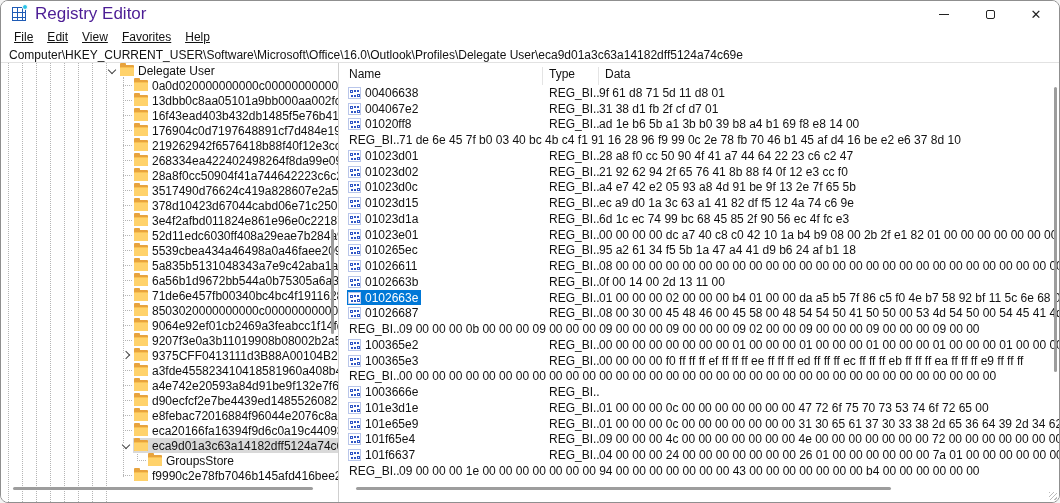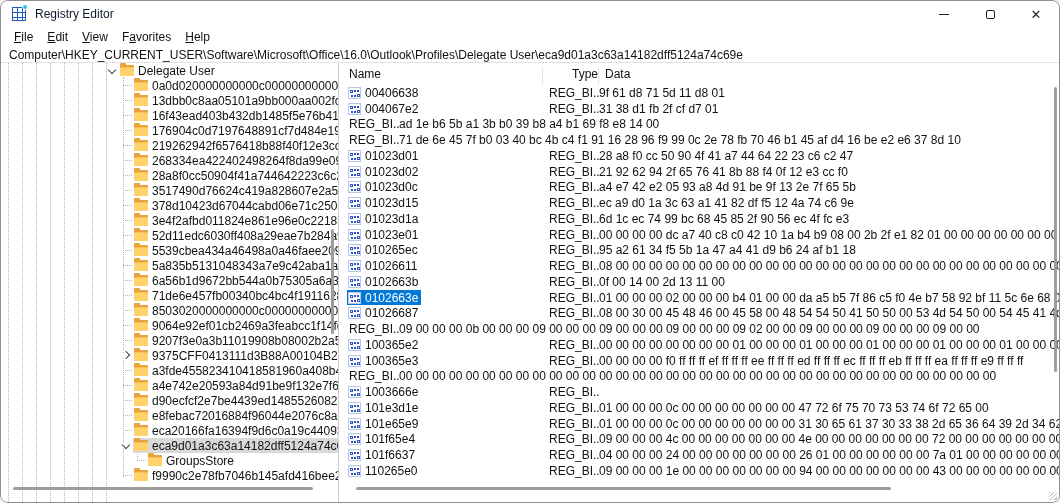--- a/index.html
+++ b/index.html
@@ -9,29 +9,29 @@
     border:1px solid #8f8f8f; border-radius:8px; overflow:hidden;
     font-size:12px; color:#000;
   }
   
   .titlebar{ height:26px; display:flex; align-items:center; background:#fff; }
   .app-icon{ width:16px; height:16px; margin:0 8px 0 10px; position:relative; flex:0 0 auto; }
   .app-icon .grid{ position:absolute; inset:1px; border:1px solid #1f5bb5; }
   .app-icon .grid::before{ content:""; position:absolute; left:0; right:0; top:4px; height:1px; background:#1f5bb5; box-shadow:0 5px 0 #1f5bb5; }
   .app-icon .grid::after{ content:""; position:absolute; top:0; bottom:0; left:4px; width:1px; background:#1f5bb5; box-shadow:5px 0 0 #1f5bb5; }
   .app-icon .dot{ position:absolute; right:-1px; top:-2px; width:6px; height:6px; background:#28c3e8; border-radius:50%; border:1px solid #fff; }
-  .title-text{ font-size:12px; color:#0f172a; }
+  .title-text{ font-size:17px; color:#4c1d95; }
   .win-controls{ margin-left:auto; display:flex; height:100%; }
   .win-btn{ width:46px; height:100%; display:flex; align-items:center; justify-content:center; color:#222; }
   .glyph-min{ width:10px; height:1px; background:#222; }
   .glyph-max{ width:9px; height:9px; border:1px solid #222; border-radius:2px; }
   .glyph-close{ font-size:13px; line-height:1; font-family:"DejaVu Sans", sans-serif; }
   
   .menubar{ height:20px; display:flex; align-items:center; padding-left:6px; background:#fff; }
-  .menu-item{ padding:2px 7px; color:#111; }
+  .menu-item{ padding:2px 7px; color:#111;text-decoration:underline; }
   .menu-item .u{ text-decoration:underline; }
   
   .addressbar{ height:16px; display:flex; align-items:center; padding-left:8px;
     background:#fff; border-bottom:1px solid #e2e2e2; color:#111; white-space:nowrap; overflow:hidden; }
   
   .main{ position:absolute; top:62px; left:0; right:0; bottom:0; display:flex; }
   .tree-panel{ position:relative; width:338px; height:100%; border-right:1px solid #cfcfcf; overflow:hidden; background:#fff; }
   .gap{ width:4px; background:#fff; }
   .list-panel{ position:relative; flex:1; height:100%; overflow:hidden; background:#fff; }
   
@@ -48,21 +48,21 @@
   .node.sel{ background:#d9d9d9; }
   .folder{ position:relative; width:14px; height:11px; flex:0 0 auto; }
   .folder .back{ position:absolute; inset:0; background:#e8a33d; border-radius:1px; }
   .folder .back::before{ content:""; position:absolute; left:0; top:-2px; width:6px; height:3px; background:#e8a33d; border-radius:1px 1px 0 0; }
   .folder .front{ position:absolute; left:0; right:0; top:2px; bottom:0; background:#ffd26b; border-radius:1px; border-top:1px solid #f9c14f; }
   .tlabel{ color:#111; }
   
   .list-header{ display:flex; height:22px; align-items:flex-end; color:#111; }
   .hcell{ padding:0 0 4px 6px; }
   .h-name{ width:200px; border-right:1px solid #e4e4e4; }
-  .h-type{ width:56px; border-right:1px solid #e4e4e4;text-align:right; }
+  .h-type{ width:56px; border-right:1px solid #e4e4e4; }
   .h-data{ flex:1; }
   .list-rows{ position:absolute; top:22px; left:0; right:0; }
   .lrow{ display:flex; height:15.75px; align-items:center; white-space:nowrap; }
   .c-name{ width:200px; padding-left:4px; display:flex; align-items:center; overflow:hidden; flex:0 0 auto; }
   .c-type{ width:56px; overflow:hidden; padding-left:6px; flex:0 0 auto; color:#111; }
   .c-data{ flex:1; overflow:hidden; color:#111; }
   .name-box{ display:flex; align-items:center; gap:4px; padding:0 3px 0 1px; height:15px; }
   .lrow.sel .name-box{ background:#0078d7; }
   .lrow.sel .name-box .nlabel{ color:#fff; }
   .nlabel{ color:#111; }
@@ -479,20 +479,33 @@
                   <i class="o" style="left:8px;top:6px"></i>
         </span>
         <span class="nlabel">004067e2</span>
       </span>
     </div>
     <div class="c-type">REG_BI...</div>
     <div class="c-data">31 38 d1 fb 2f cf d7 01</div>
   </div>
 
   <div class="lrow">
+    <div class="c-name">
+      <span class="name-box">
+        <span class="bin-icon">
+          <i class="o" style="left:1px;top:2px"></i>
+                  <i class="f" style="left:5px;top:2px"></i>
+                  <i class="f" style="left:8px;top:2px"></i>
+          <i class="f" style="left:2px;top:7px"></i>
+                  <i class="f" style="left:5px;top:7px"></i>
+                  <i class="o" style="left:8px;top:6px"></i>
+        </span>
+        <span class="nlabel">01020ff8</span>
+      </span>
+    </div>
     <div class="c-type">REG_BI...</div>
     <div class="c-data">ad 1e b6 5b a1 3b b0 39 b8 a4 b1 69 f8 e8 14 00</div>
   </div>
 
   <div class="lrow">
     <div class="c-type">REG_BI...</div>
     <div class="c-data">71 de 6e 45 7f b0 03 40 bc 4b c4 f1 91 16 28 96 f9 99 0c 2e 78 fb 70 46 b1 45 af d4 16 be e2 e6 37 8d 10</div>
   </div>
 
   <div class="lrow">
@@ -822,33 +835,20 @@
                   <i class="o" style="left:8px;top:6px"></i>
         </span>
         <span class="nlabel">101f6637</span>
       </span>
     </div>
     <div class="c-type">REG_BI...</div>
     <div class="c-data">04 00 00 00 24 00 00 00 00 00 00 00 26 01 00 00 00 00 00 00 7a 01 00 00 00 00 00 00 d0 01 00 00 00 00 00</div>
   </div>
 
   <div class="lrow">
-    <div class="c-name">
-      <span class="name-box">
-        <span class="bin-icon">
-          <i class="o" style="left:1px;top:2px"></i>
-                  <i class="f" style="left:5px;top:2px"></i>
-                  <i class="f" style="left:8px;top:2px"></i>
-          <i class="f" style="left:2px;top:7px"></i>
-                  <i class="f" style="left:5px;top:7px"></i>
-                  <i class="o" style="left:8px;top:6px"></i>
-        </span>
-        <span class="nlabel">110265e0</span>
-      </span>
-    </div>
     <div class="c-type">REG_BI...</div>
     <div class="c-data">09 00 00 00 1e 00 00 00 00 00 00 00 94 00 00 00 00 00 00 00 43 00 00 00 00 00 00 00 b4 00 00 00 00 00 00</div>
   </div>
 </div>
 
       <div class="vscroll" style="right:2px; top:24px; height:285px"></div>
       <div class="hscroll" style="left:13px; width:535px; bottom:12px"></div>
       <div class="resize-grip"></div>
     </div>
   </div>

